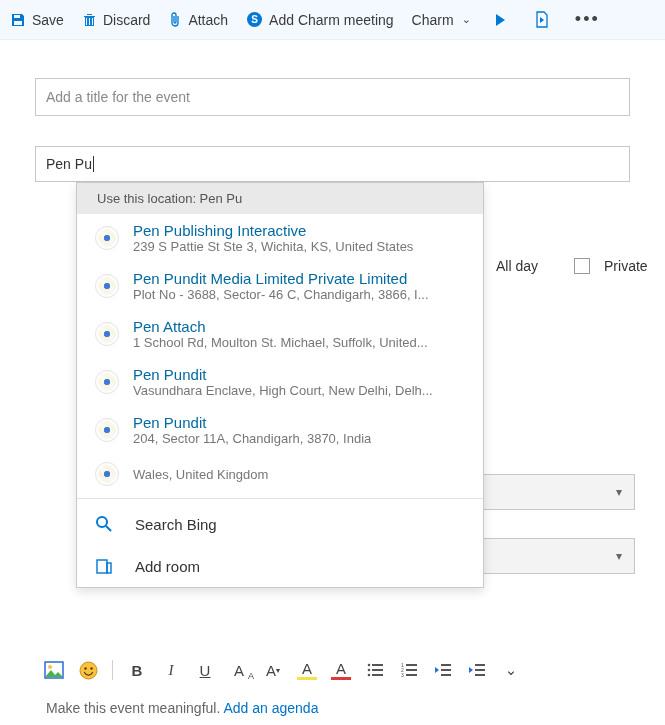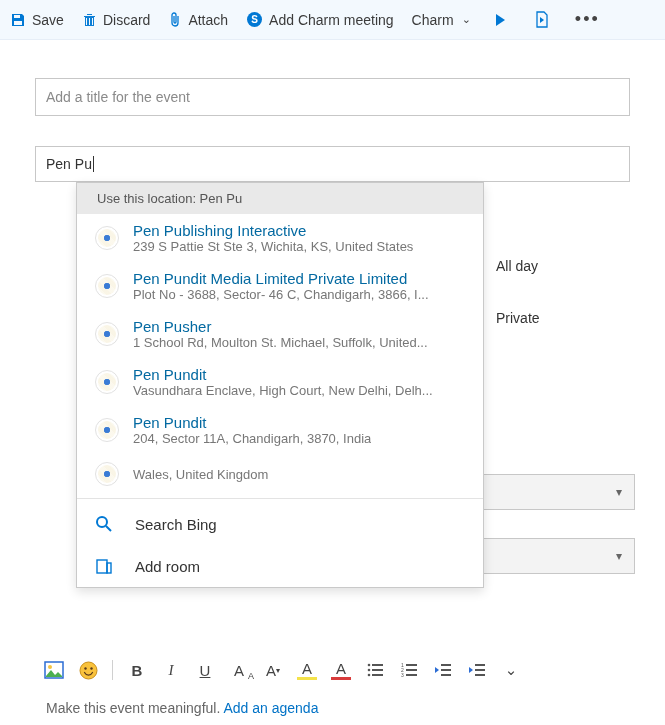--- a/index.html
+++ b/index.html
@@ -96,21 +96,21 @@
     background:#3a7bd5; border-radius:50%; transform:translate(-50%,-50%);
   }
   .dd-text { display:flex; flex-direction:column; min-width:0; }
   .dd-name { font-size:15px; color:#0369a1; white-space:nowrap; overflow:hidden; text-overflow:ellipsis;}
   .dd-addr { font-size:13px; color:#777; white-space:nowrap; overflow:hidden; text-overflow:ellipsis;}
   .dd-divider { height:1px; background:#e3e3e3; margin:4px 0;}
   .dd-action { display:flex; align-items:center; gap:20px; padding:12px 16px; cursor:pointer; }
   .dd-action .aicon { width:22px; color:#0078d4; font-size:18px; display:flex; justify-content:center;}
   .dd-action .alabel { font-size:15px; color:#333; }
 
-  .side-options { position:absolute; left: 466px; top: 258px; display:flex; flex-direction:column; gap:36px;}
+  .side-options { position:absolute; left: 466px; top: 258px; display:flex; flex-direction:row; gap:36px;}
   .check-row { display:flex; align-items:center; gap:14px; color:#333; font-size:14px;}
   .chkbox { width:16px; height:16px; border:1px solid #999; background:#fff; }
 
   .select-stub {
     position:absolute; left:480px; width:155px; height:36px;
     border:1px solid #c7c7c7; background:#f3f3f3;
     display:flex; align-items:center; justify-content:flex-end; padding:0 12px;
     color:#666; font-size:12px;
   }
   .select-stub.one { top:474px; }
@@ -215,21 +215,21 @@
       <div class="dd-item">
         <div class="map-dot"></div>
         <div class="dd-text">
           <span class="dd-name">Pen Pundit Media Limited Private Limited</span>
           <span class="dd-addr">Plot No - 3688, Sector- 46 C, Chandigarh, 3866, I...</span>
         </div>
       </div>
       <div class="dd-item">
         <div class="map-dot"></div>
         <div class="dd-text">
-          <span class="dd-name">Pen Pusher</span>
+          <span class="dd-name">Pen Attach</span>
           <span class="dd-addr">1 School Rd, Moulton St. Michael, Suffolk, United...</span>
         </div>
       </div>
       <div class="dd-item">
         <div class="map-dot"></div>
         <div class="dd-text">
           <span class="dd-name">Pen Pundit</span>
           <span class="dd-addr">Vasundhara Enclave, High Court, New Delhi, Delh...</span>
         </div>
       </div>

